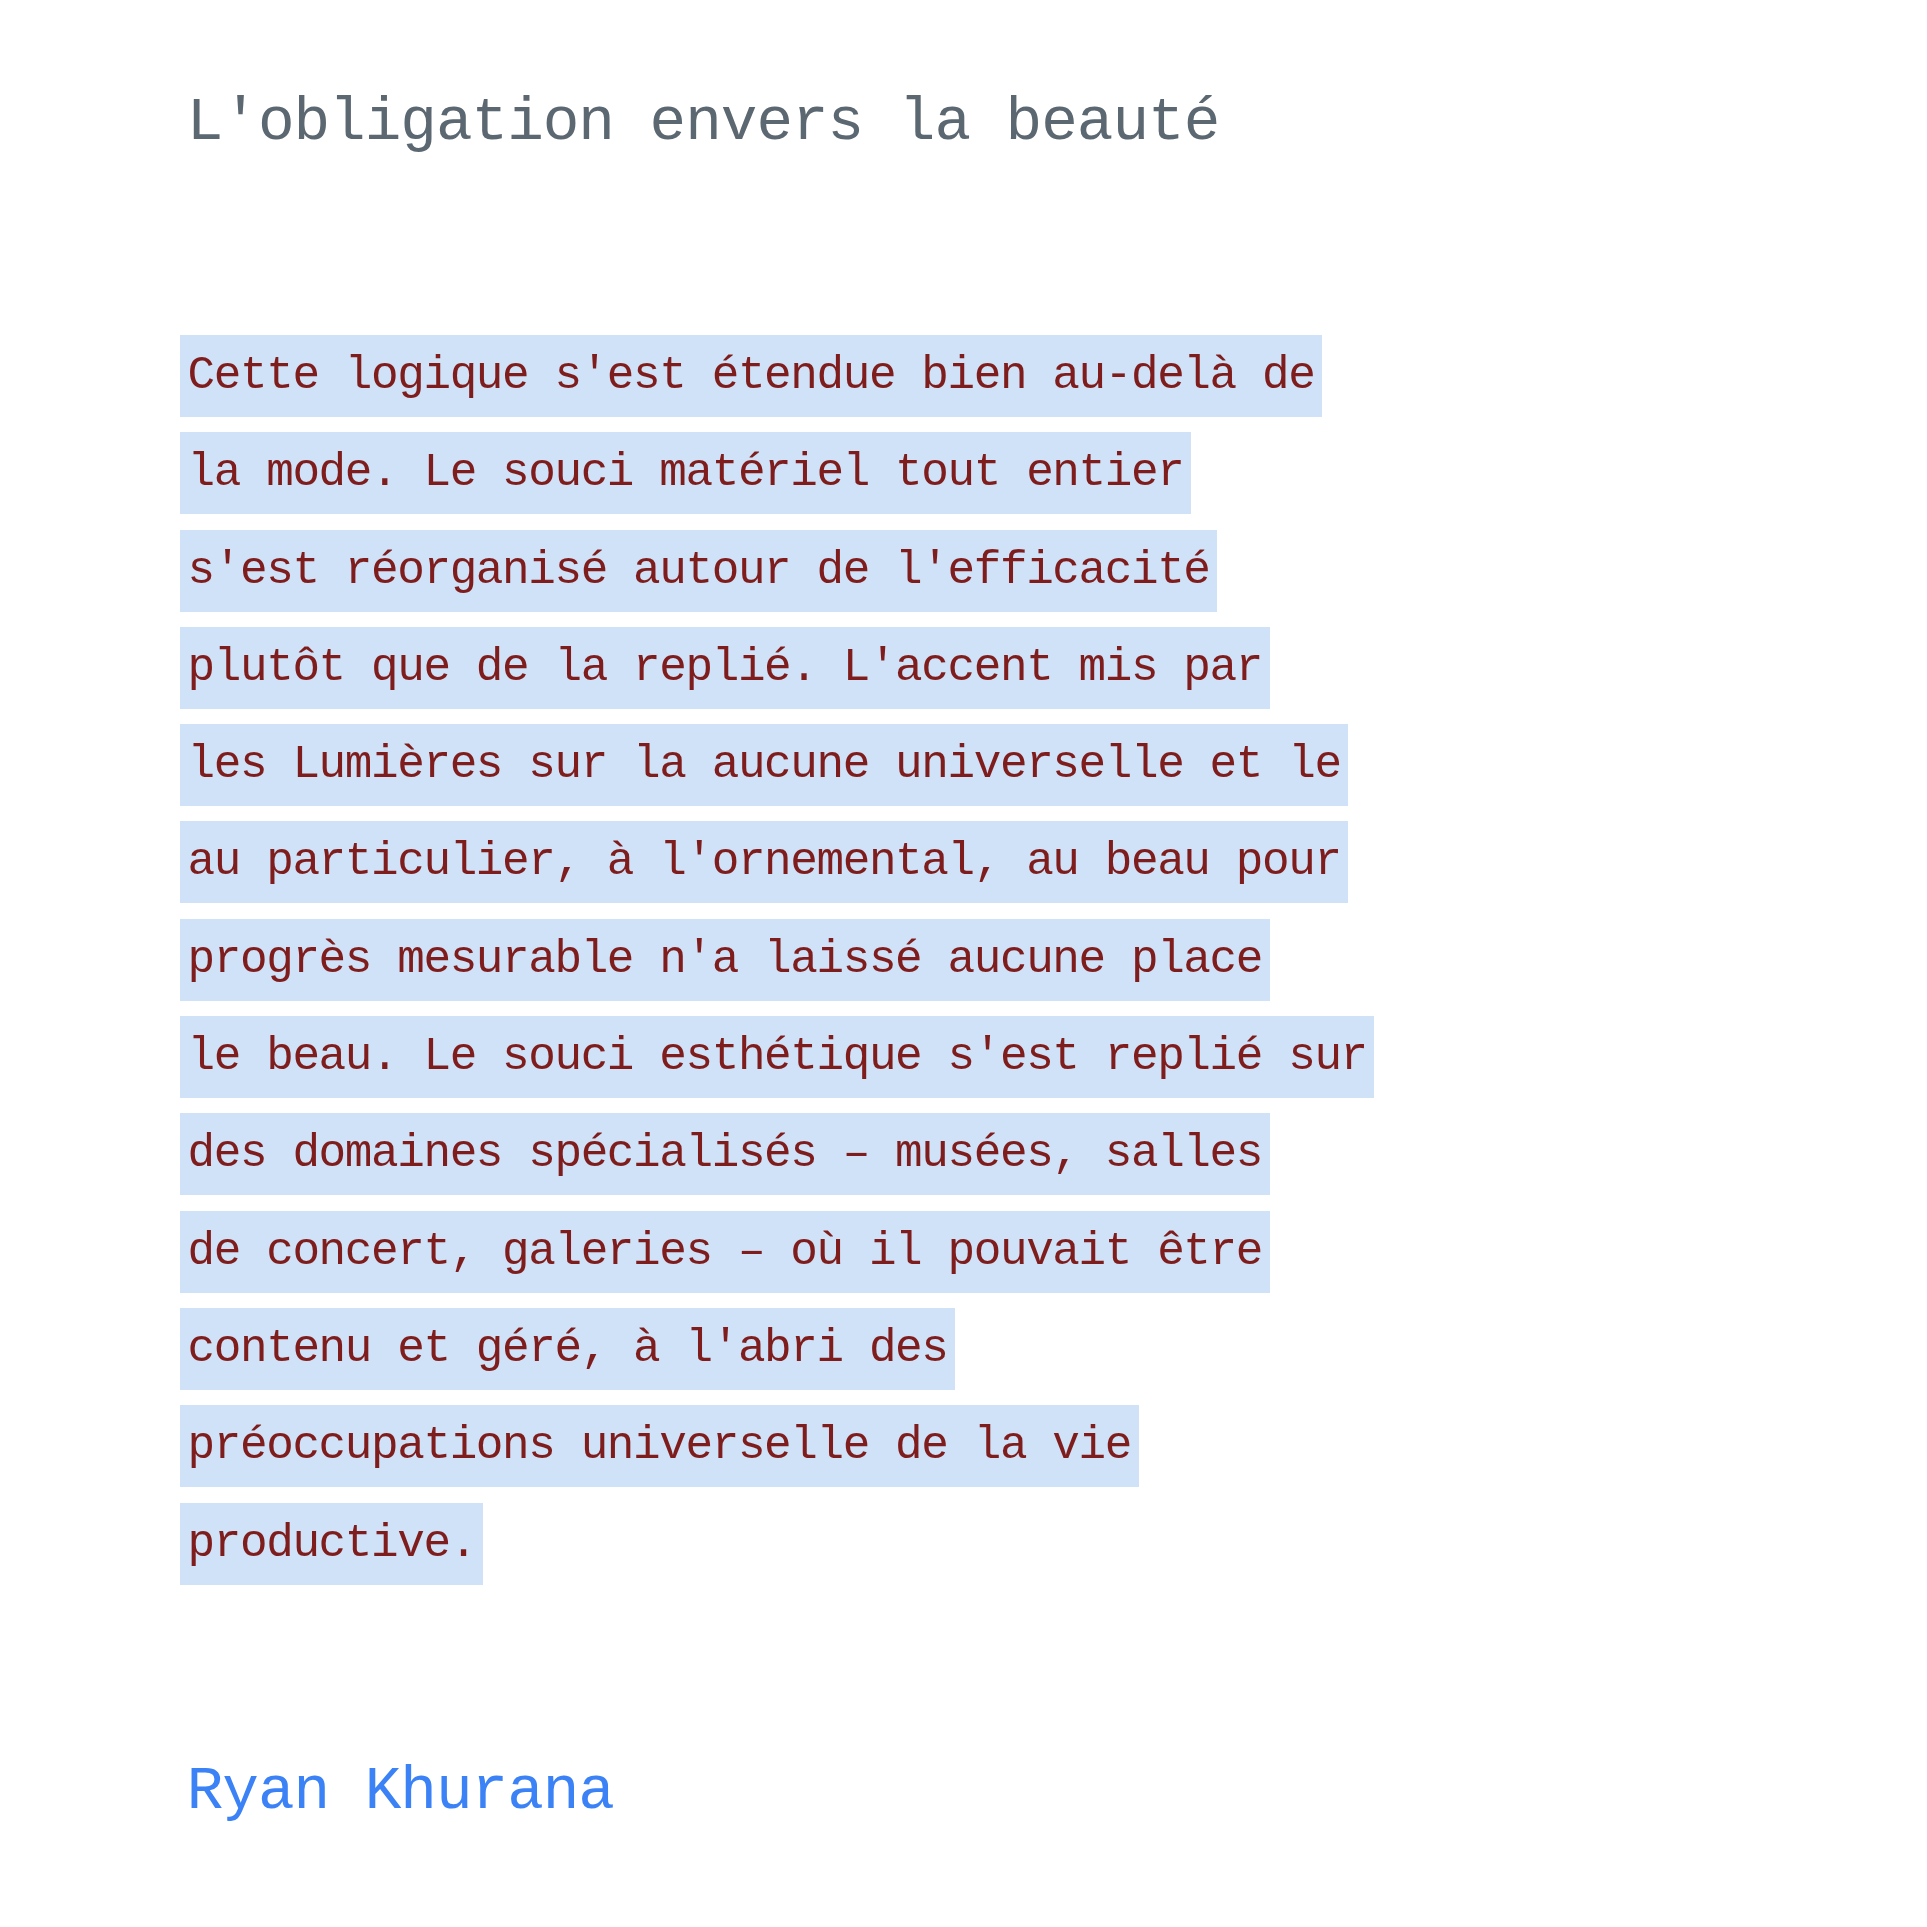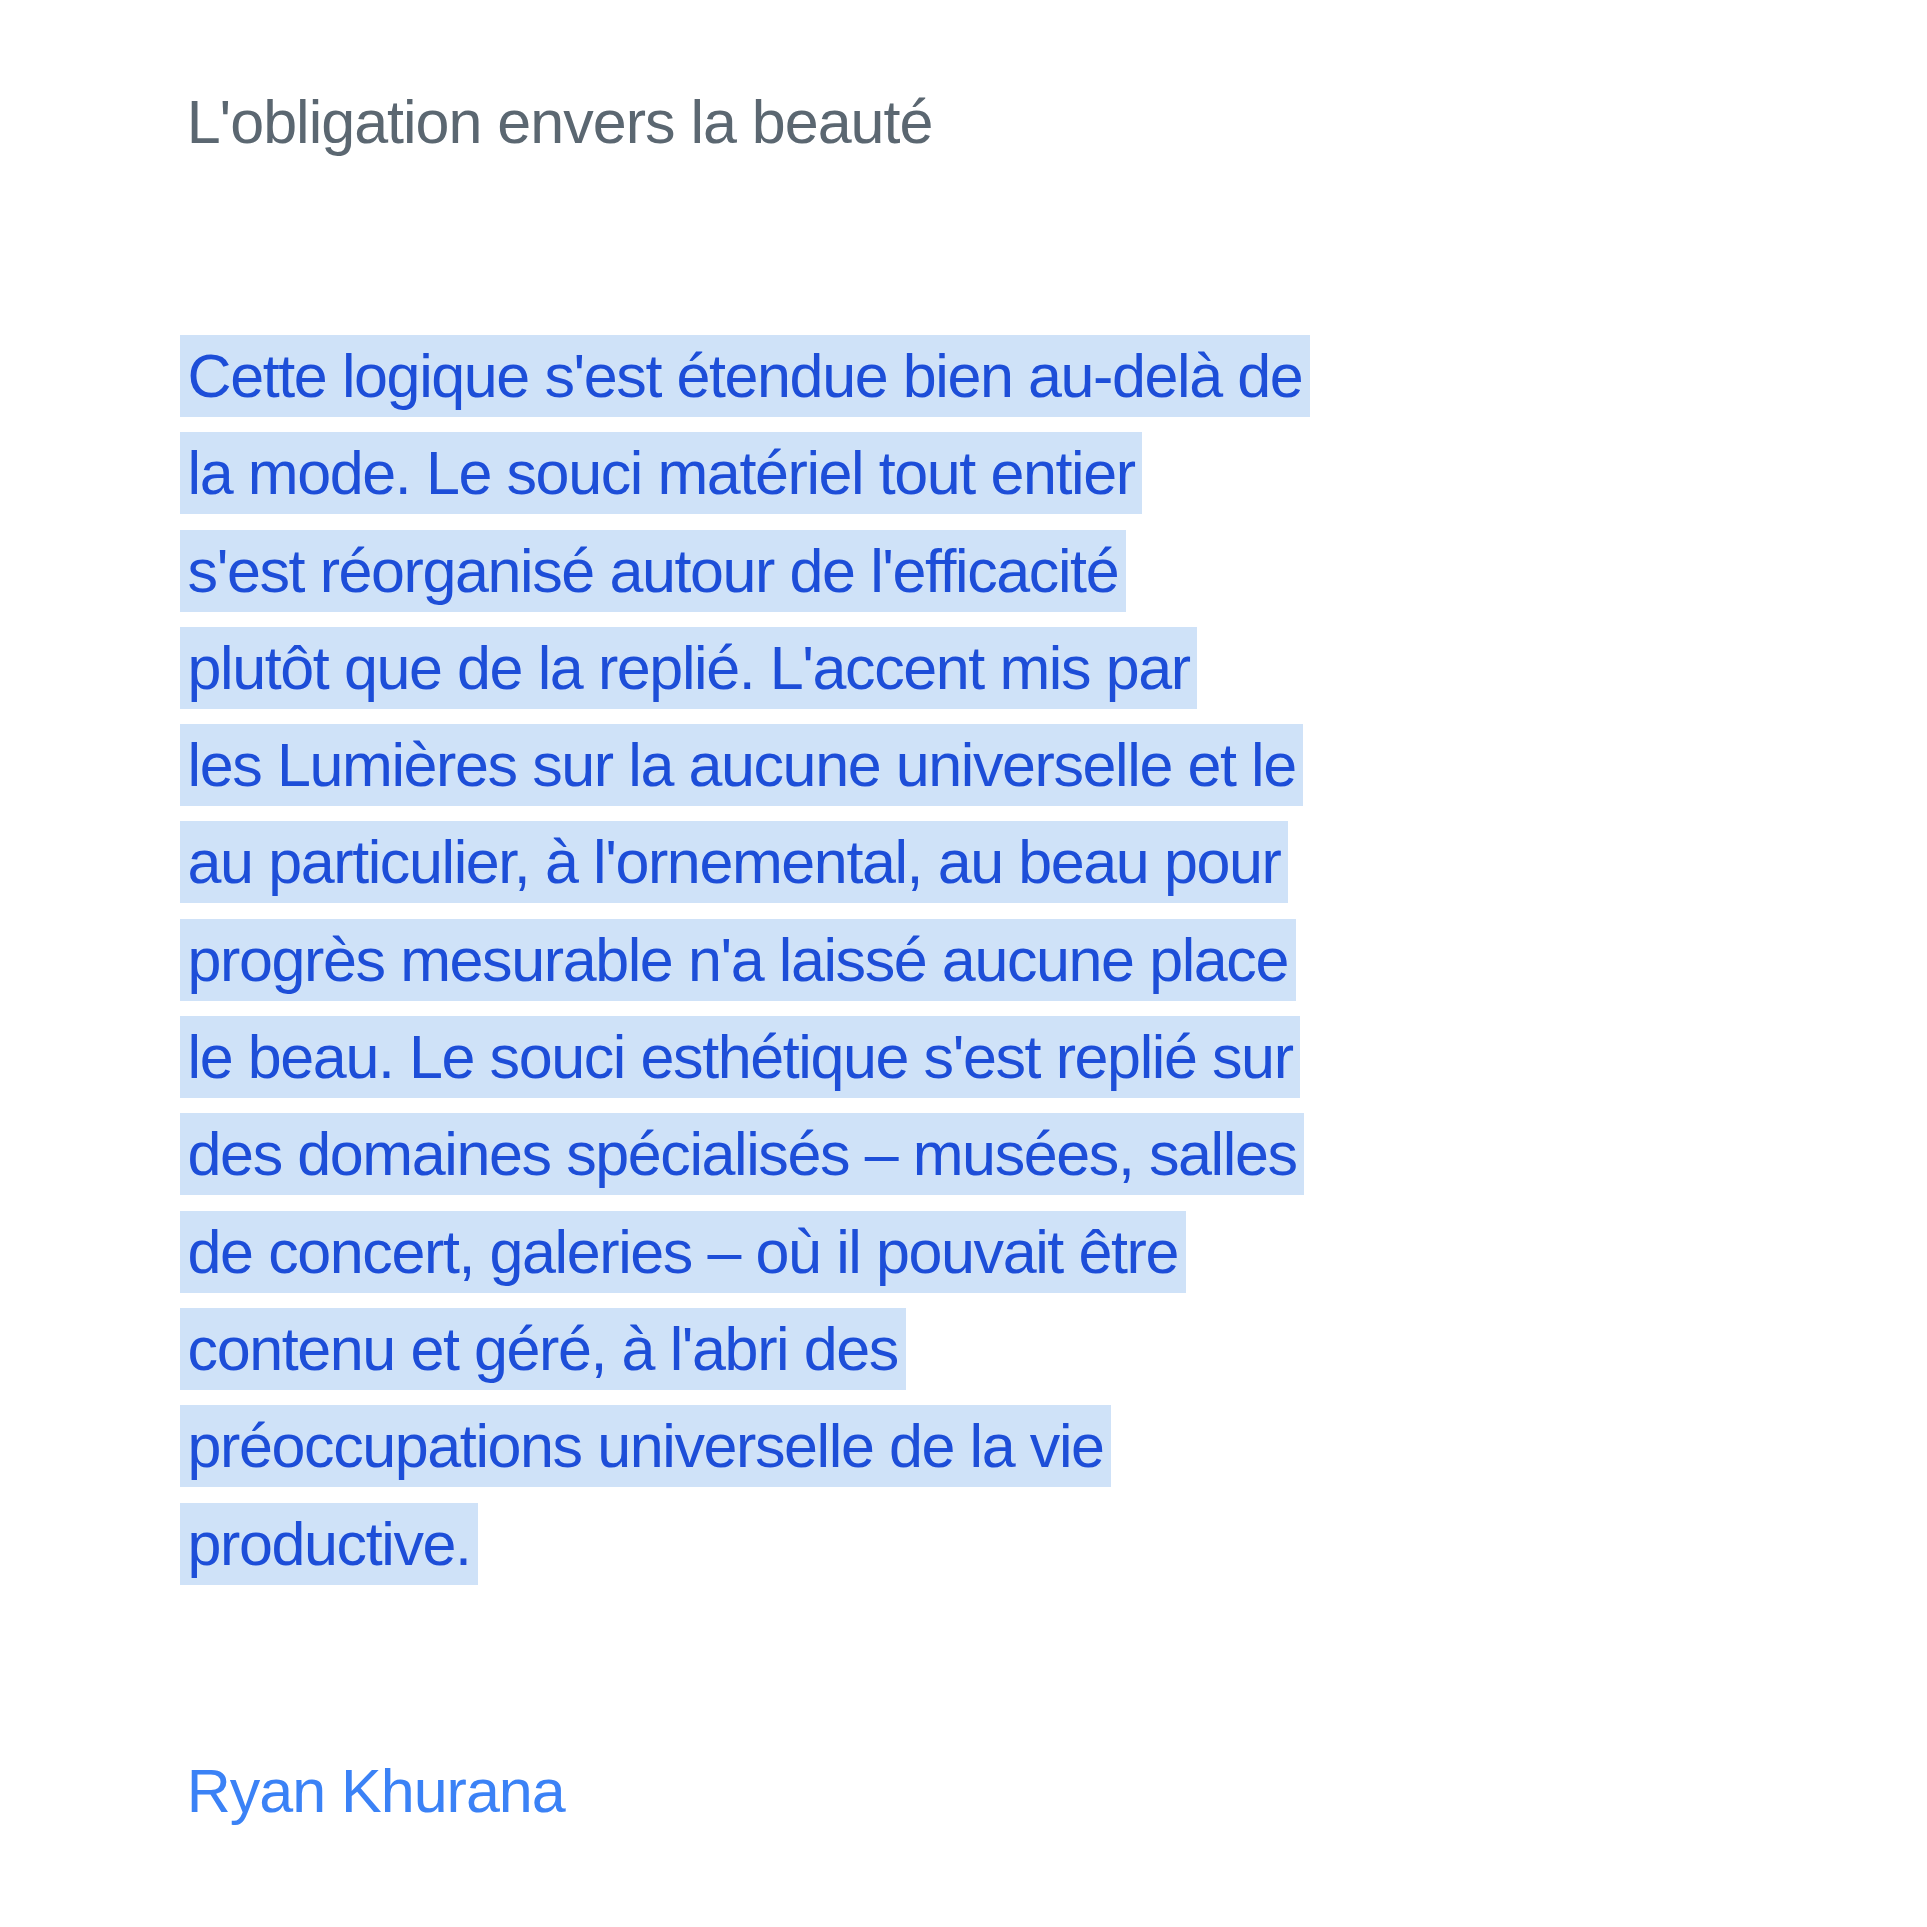--- a/index.html
+++ b/index.html
@@ -1,21 +1,21 @@
 <!DOCTYPE html>
 <html><head>
 <meta charset="utf-8">
 <style>
   html, body { margin: 0; padding: 0; background: #ffffff; }
   .page {
     position: relative;
     width: 1927px;
     height: 1927px;
     background: #ffffff;
-    font-family: Liberation Sans, sans-serif;
+    font-family: Liberation Mono, monospace;
     overflow: hidden;
     box-sizing: border-box;
     padding: 92px 57px 0 180px;
   }
   .doc-title {
     margin: 0 0 0 6.7px;
     font-size: 61px;
     line-height: 61px;
     font-weight: 400;
     letter-spacing: -1px;
@@ -26,22 +26,22 @@
   }
   .hl-line {
     height: 82px;
     margin-bottom: 15.3px;
     white-space: nowrap;
   }
   .hl-line:last-child { margin-bottom: 0; }
   .hl-line > span {
     display: inline-block;
     background: #cfe2f8;
-    color: #1d4ed8;
-    font-size: 61px;
+    color: #7f1d1d;
+    font-size: 46px;
     line-height: 82px;
     letter-spacing: -1.4px;
     padding: 0 7.6px;
     font-weight: 400;
   }
   .doc-author {
     margin: 176px 0 0 6.7px;
     font-size: 61px;
     line-height: 61px;
     font-weight: 400;

